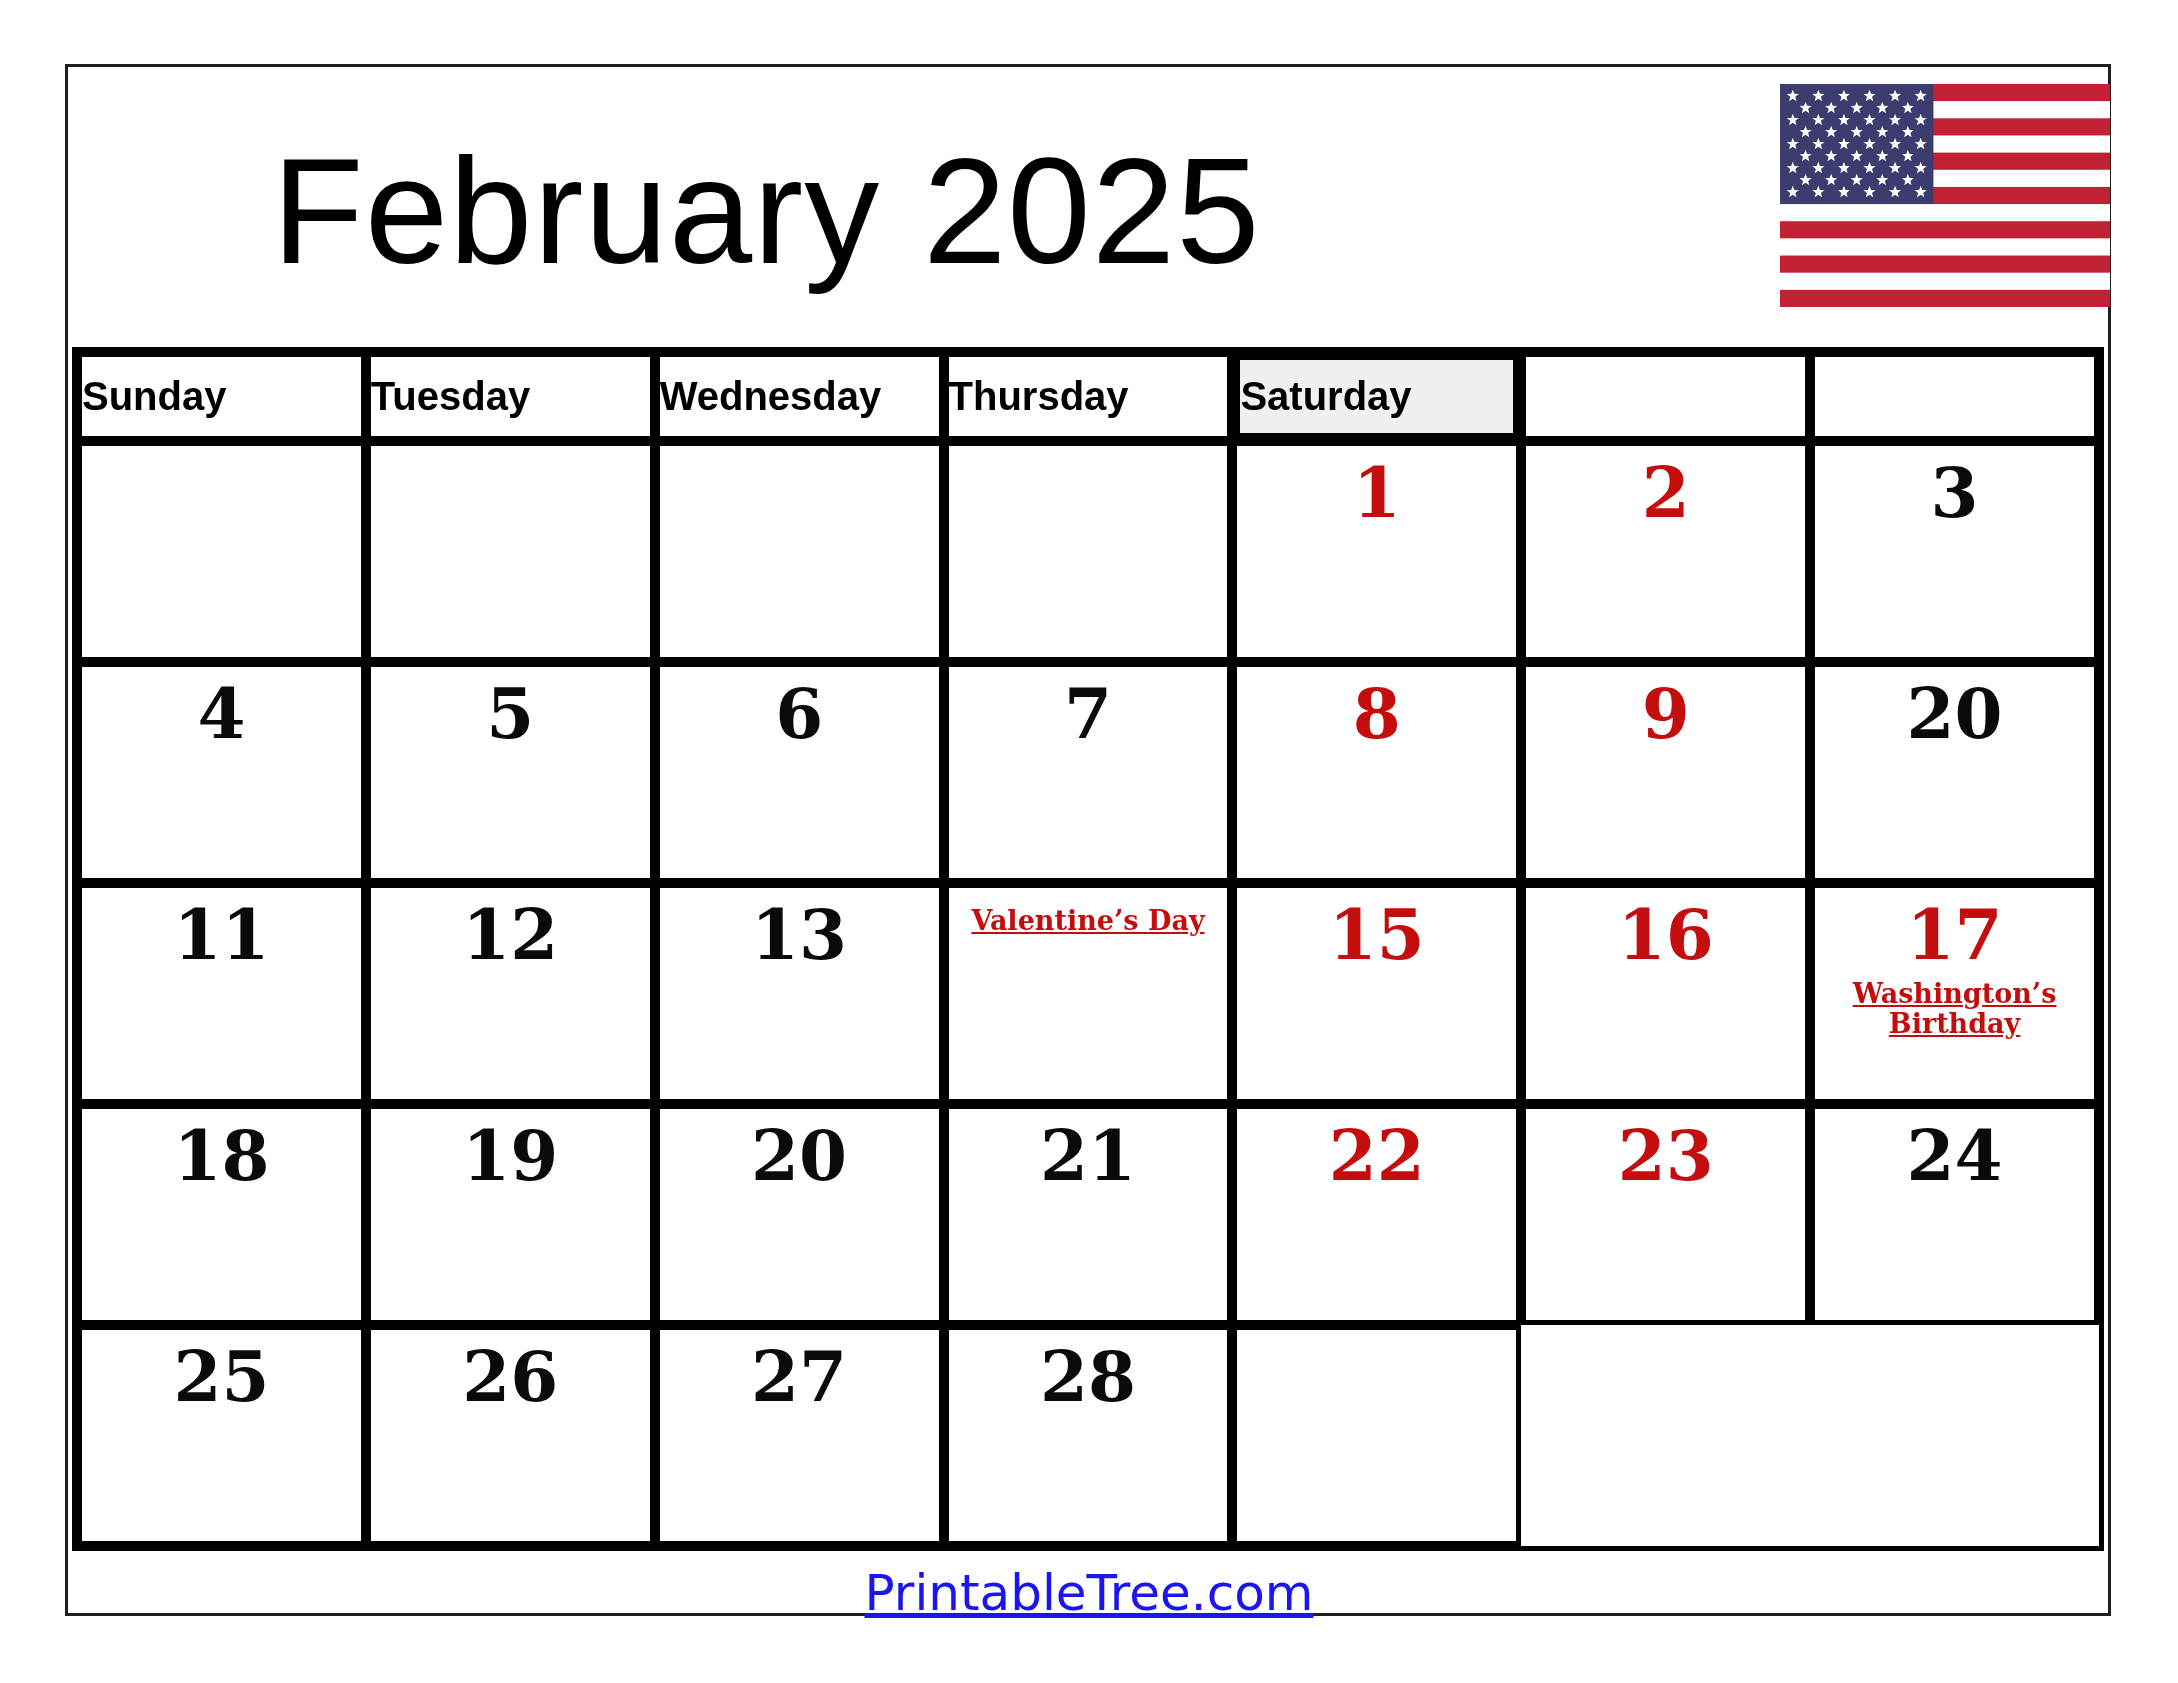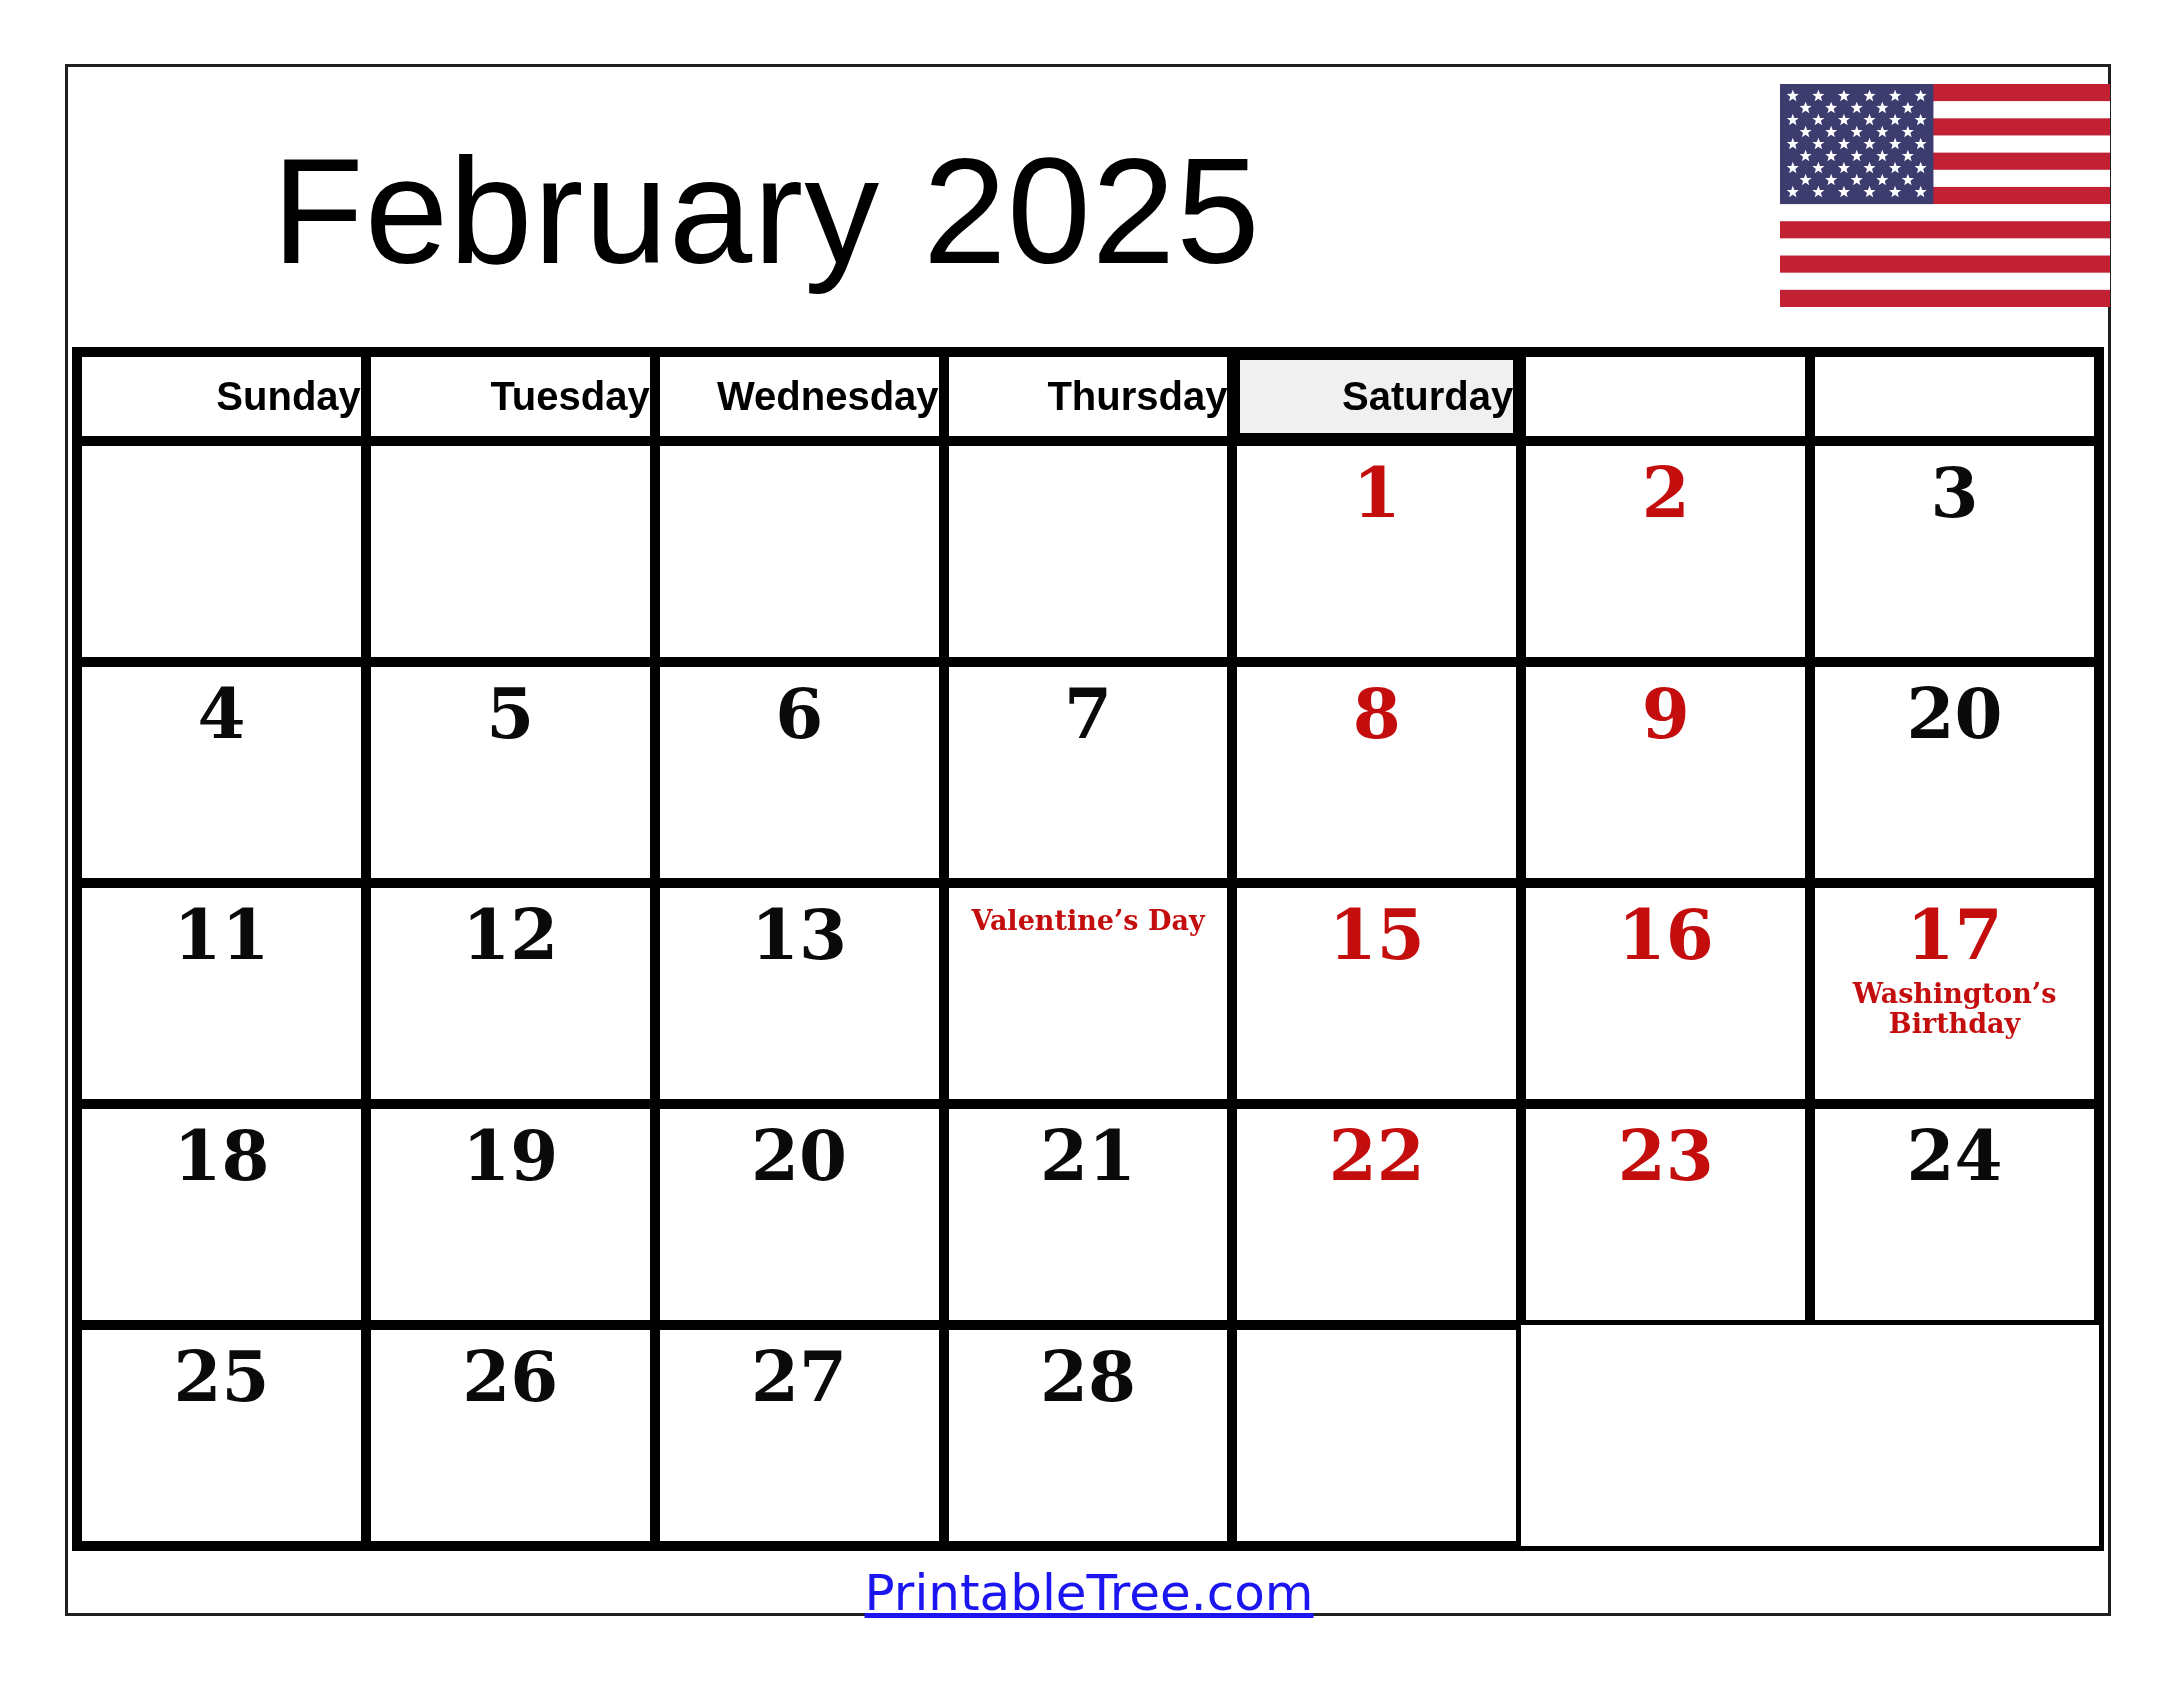--- a/index.html
+++ b/index.html
@@ -20,38 +20,38 @@
     position:absolute;left:1780px;top:84px;width:330px;height:223px;
   }
   .calendar-grid{
     position:absolute;left:72px;top:347px;width:2022px;
     display:grid;grid-template-columns:repeat(7,1fr);
     grid-template-rows:89px repeat(5,221px);
     border:5px solid var(--grid-line,#000);background:#fff;
   }
   .hcell{
     border:5px solid var(--grid-line,#000);
-    display:flex;align-items:center;justify-content:flex-end;
+    display:flex;align-items:center;justify-content:flex-start;
     font-size:40px;font-weight:bold;color:#000;background:#fff;
   }
   .hcell.sat{
     border-width:8px;background:var(--saturday-header-bg,#f0f0f0);
   }
   .dcell{
     border:5px solid var(--grid-line,#000);
     text-align:center;padding-top:10px;box-sizing:border-box;background:#fff;
   }
   .num{
     font-family:"DejaVu Serif", serif;font-weight:bold;
     font-size:69px;line-height:73px;color:var(--number-black,#0a0a0a);
   }
   .dcell.red .num{color:var(--red,#C40E0E);}
   .holiday{
     margin-top:8px;font-family:"DejaVu Serif", serif;font-weight:bold;
-    font-size:27px;color:var(--red,#C40E0E);line-height:30px;
+    font-size:27px;color:var(--red,#C40E0E);line-height:30px;text-decoration:underline;
   }
   .footer{
     position:absolute;left:0;top:1564px;width:2178px;text-align:center;
   }
   .footer a{
     font-family:"DejaVu Sans", sans-serif;font-size:50px;
     color:var(--link-blue,#1b15ef);text-decoration:underline;
   }
 </style>
 </head>

